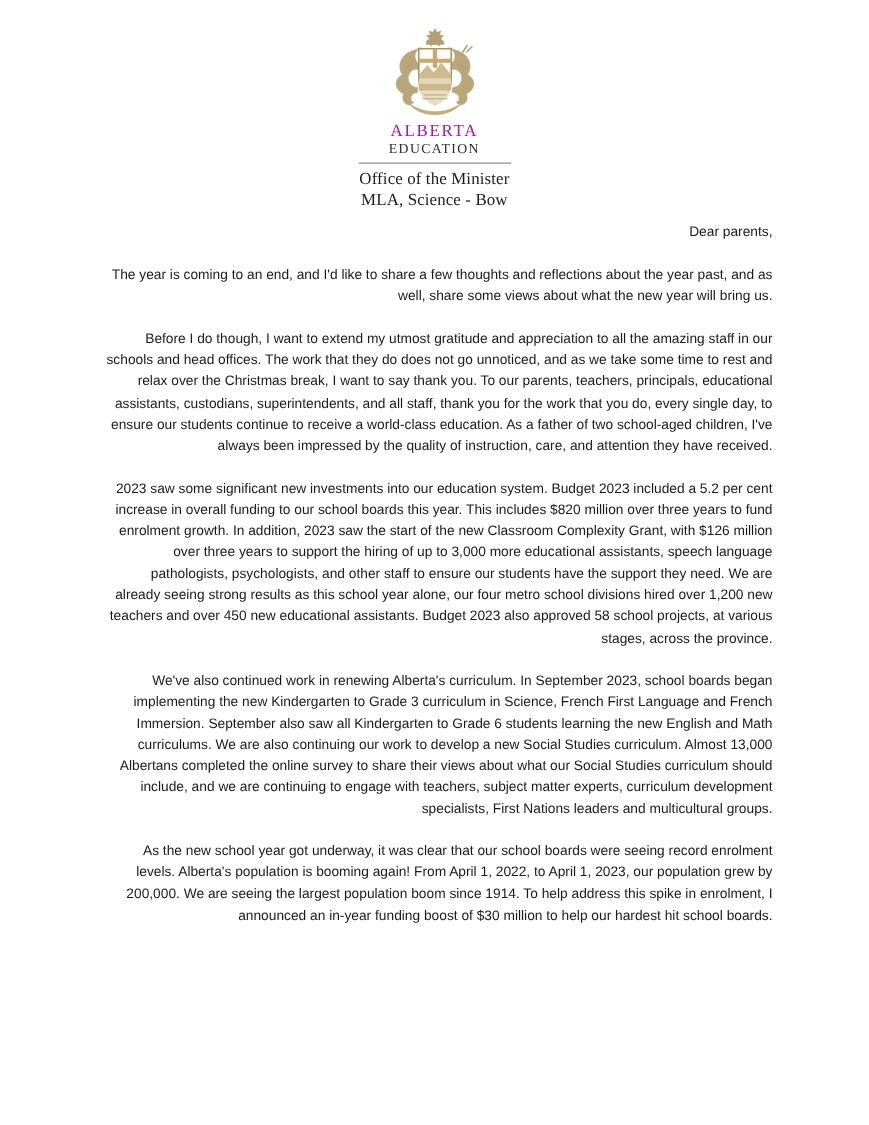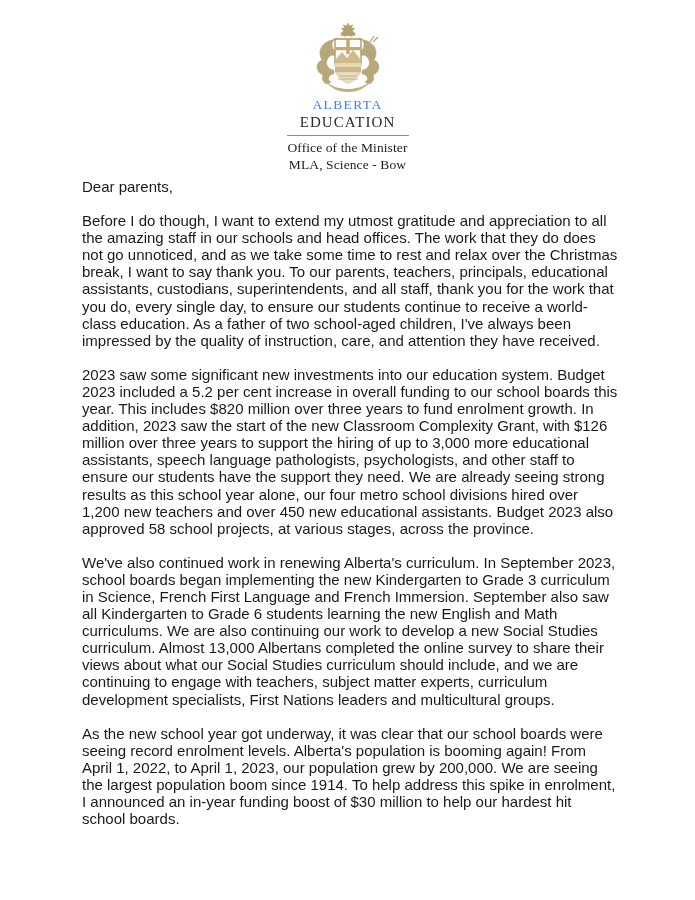--- a/index.html
+++ b/index.html
@@ -37,27 +37,27 @@
     width: 92px;
     height: 74px;
     display: block;
   }
 
   .org-name {
     margin-top: 3px;
     font-family: "Liberation Serif", serif;
     font-size: 13.5px;
     letter-spacing: 1.4px;
-    color: #3b82f6;
+    color: #a21caf;
     line-height: 1.18;
     text-align: left;
   }
   .org-sub {
     font-family: "Liberation Serif", serif;
-    font-size: 15px;
+    font-size: 11px;
     letter-spacing: 1.1px;
     color: #2b2b2b;
     line-height: 1.2;
     text-align: center;
   }
 
   .rule {
     width: 122px;
     height: 1px;
     background: #8d8d8d;
@@ -75,25 +75,25 @@
 
   
   .body-text {
     position: absolute;
     left: 82px;
     top: 178px;
     width: 536px;
   }
 
   .para {
-    font-size: 15px;
+    font-size: 11px;
     line-height: 17.1px;
     color: #1a1a1a;
     margin: 0 0 17px 0;
-    text-align: left;
+    text-align: right;
     word-spacing: 0px;
   }
   .para:last-child { margin-bottom: 0; }
 </style>
 </head>
 <body>
 
 <div class="page">
 
   <div class="letterhead">
@@ -134,19 +134,20 @@
     <div class="org-sub">EDUCATION</div>
 
     <div class="rule"></div>
 
     <div class="office-line">Office of the Minister</div>
     <div class="office-line">MLA, Science - Bow</div>
   </div>
 
   <div class="body-text">
     <p class="para">Dear parents,</p>
+    <p class="para">The year is coming to an end, and I'd like to share a few thoughts and reflections about the year past, and as well, share some views about what the new year will bring us.</p>
     <p class="para">Before I do though, I want to extend my utmost gratitude and appreciation to all the amazing staff in our schools and head offices. The work that they do does not go unnoticed, and as we take some time to rest and relax over the Christmas break, I want to say thank you. To our parents, teachers, principals, educational assistants, custodians, superintendents, and all staff, thank you for the work that you do, every single day, to ensure our students continue to receive a world-class education. As a father of two school-aged children, I've always been impressed by the quality of instruction, care, and attention they have received.</p>
     <p class="para">2023 saw some significant new investments into our education system. Budget 2023 included a 5.2 per cent increase in overall funding to our school boards this year. This includes $820 million over three years to fund enrolment growth. In addition, 2023 saw the start of the new Classroom Complexity Grant, with $126 million over three years to support the hiring of up to 3,000 more educational assistants, speech language pathologists, psychologists, and other staff to ensure our students have the support they need. We are already seeing strong results as this school year alone, our four metro school divisions hired over 1,200 new teachers and over 450 new educational assistants. Budget 2023 also approved 58 school projects, at various stages, across the province.</p>
     <p class="para">We've also continued work in renewing Alberta's curriculum. In September 2023, school boards began implementing the new Kindergarten to Grade 3 curriculum in Science, French First Language and French Immersion. September also saw all Kindergarten to Grade 6 students learning the new English and Math curriculums. We are also continuing our work to develop a new Social Studies curriculum. Almost 13,000 Albertans completed the online survey to share their views about what our Social Studies curriculum should include, and we are continuing to engage with teachers, subject matter experts, curriculum development specialists, First Nations leaders and multicultural groups.</p>
     <p class="para">As the new school year got underway, it was clear that our school boards were seeing record enrolment levels. Alberta's population is booming again! From April 1, 2022, to April 1, 2023, our population grew by 200,000. We are seeing the largest population boom since 1914. To help address this spike in enrolment, I announced an in-year funding boost of $30 million to help our hardest hit school boards.</p>
   </div>
 
 </div>
 
 </body></html>

